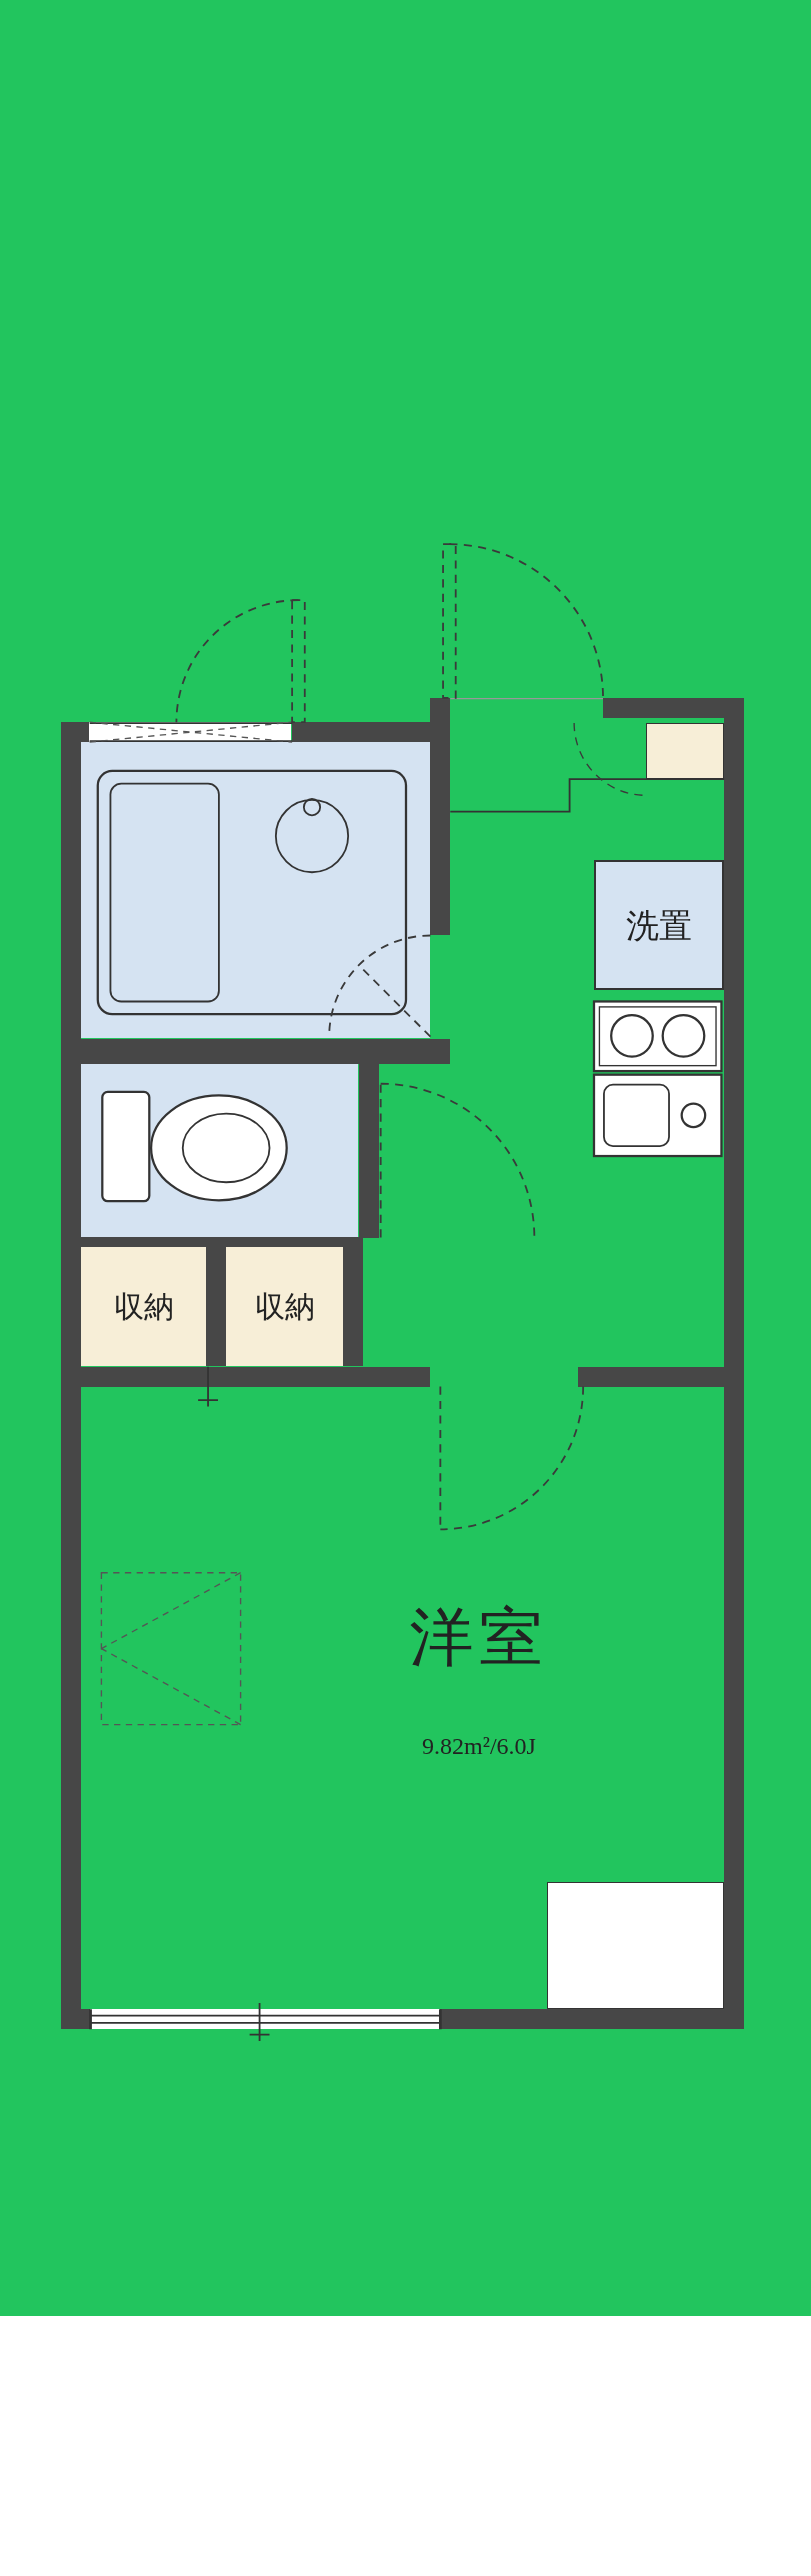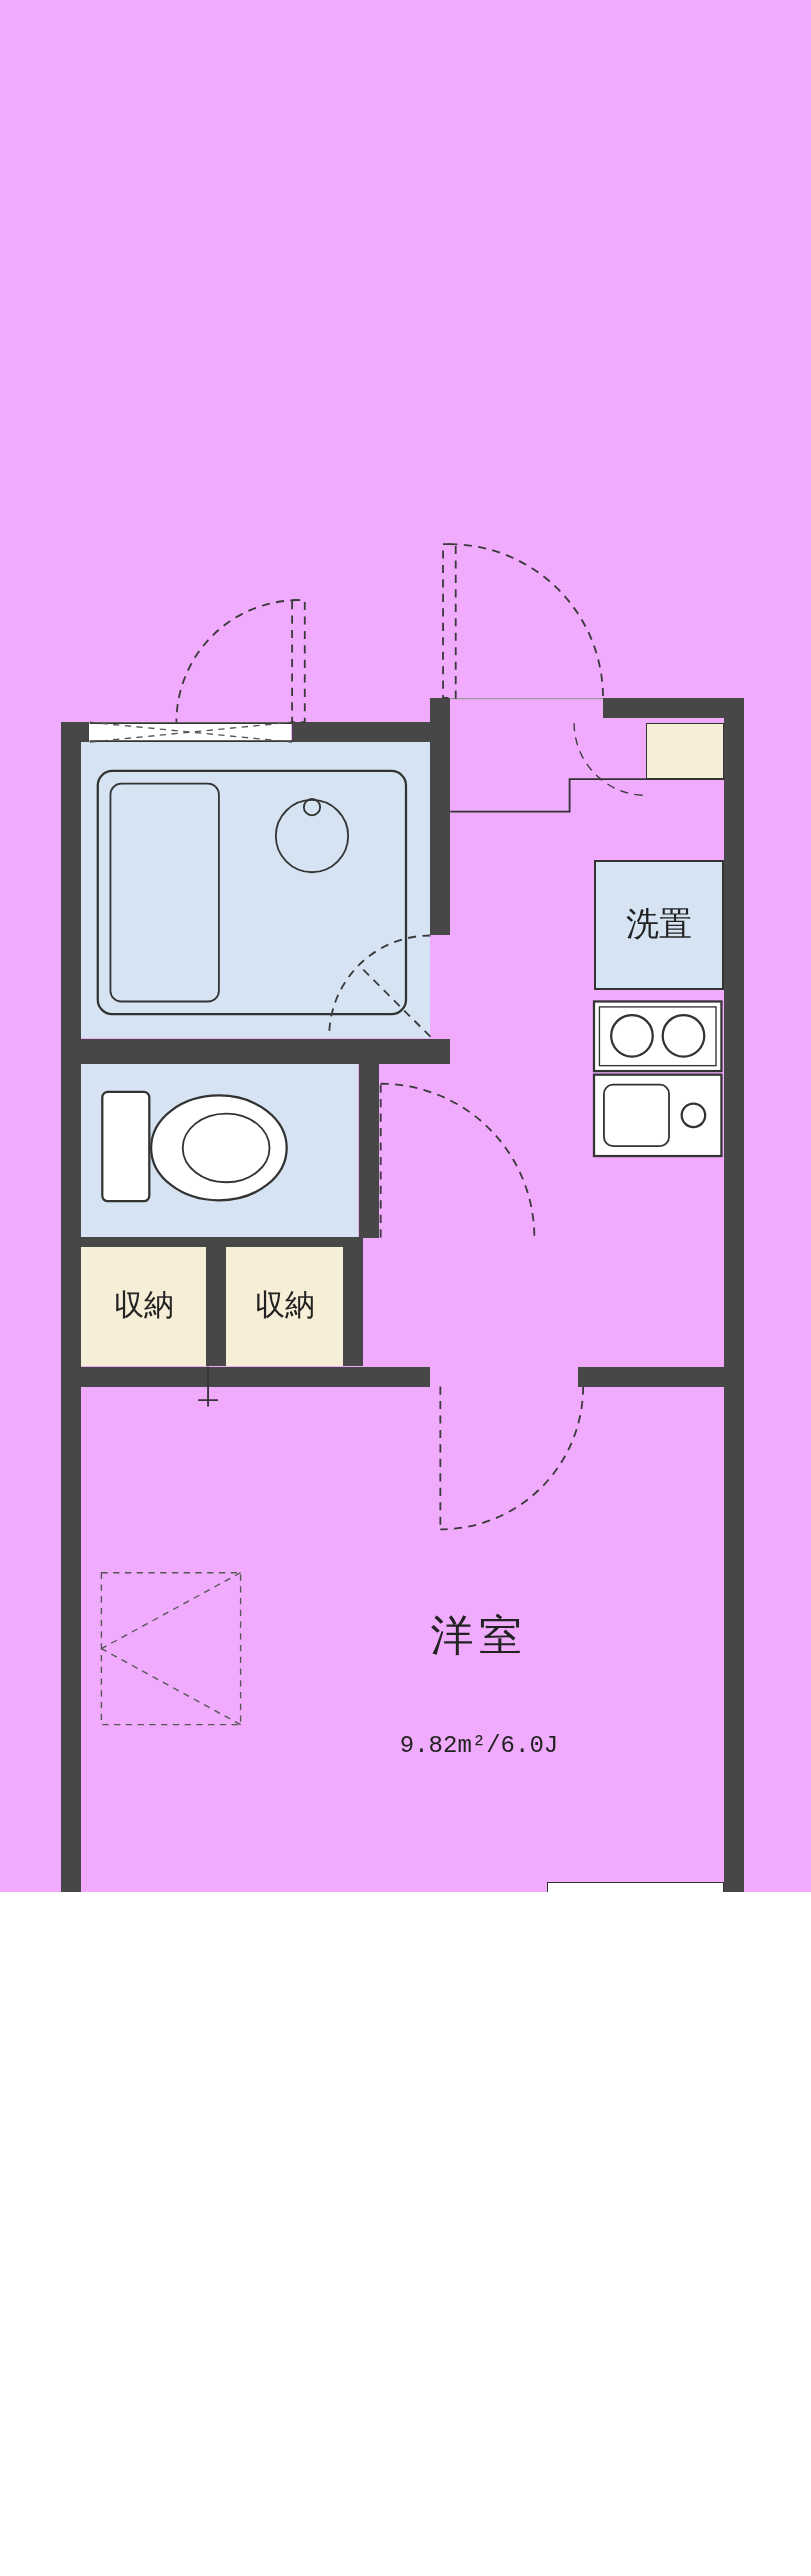--- a/index.html
+++ b/index.html
@@ -1,18 +1,18 @@
 <!DOCTYPE html>
 <html style="font-size:14.5px"><head>
 <meta charset="utf-8">
 <style>
   html,body{margin:0;padding:0;background:#ffffff;}
   .canvas{
-    position:relative;width:812px;height:1892px;background:#f0abfc;
-    font-family:Liberation Mono, monospace;overflow:hidden;
+    position:relative;width:812px;height:2316px;background:#22c55e;
+    font-family:Liberation Serif, serif;overflow:hidden;
   }
   .abs{position:absolute;}
   .wall{position:absolute;background:#474747;}
   .wet{position:absolute;background:#d5e3f2;}
   .cream{position:absolute;background:#f7eed7;}
   .boxline{box-sizing:border-box;border:2.7px solid #333333;}
   .thinline{box-sizing:border-box;border:1.8px solid #333333;}
   .label{
     position:absolute;transform:translate(-50%,-50%);
     color:#222222;white-space:nowrap;text-align:center;line-height:1;
@@ -104,17 +104,17 @@
     <path class="fix" d="M100 2230 H487 M100 2238 H487" stroke-width="2"></path>
     <path class="fix" d="M100 2223 V2245 M487 2223 V2245" stroke-width="3"></path>
     <path class="fix" d="M287 2216 V2258 M276 2251 H298" stroke-width="2"></path>
 
     <path class="fix" d="M230 1512 V1556 M219 1549 H241" stroke-width="2"></path>
   </svg>
 
   <div class="label" style="left:659px;top:926px;font-size:33px;">洗置</div>
   <div class="label" style="left:144px;top:1307px;font-size:30px;">収納</div>
   <div class="label" style="left:285px;top:1307px;font-size:30px;">収納</div>
-  <div class="label" style="left:479px;top:1638px;font-size:43px;font-weight:500;letter-spacing:5.4px;text-align:right;">洋室</div>
+  <div class="label" style="left:479px;top:1638px;font-size:64px;font-weight:500;letter-spacing:5.4px;text-align:right;">洋室</div>
   <div class="label" style="left:479px;top:1746px;font-size:24px;">9.82m²/6.0J</div>
 
 </div>
 
 
 </body></html>

